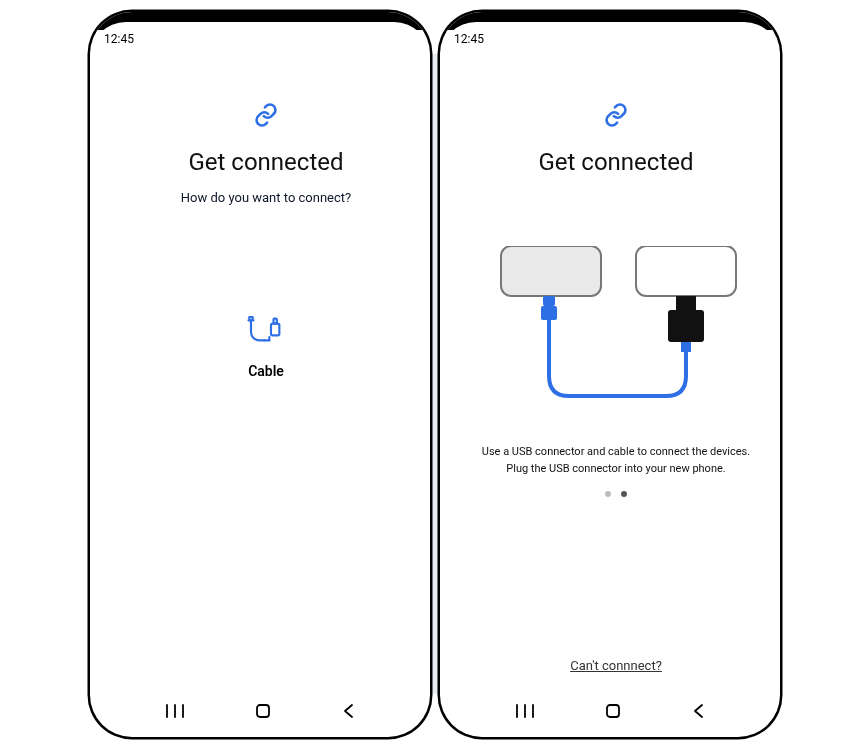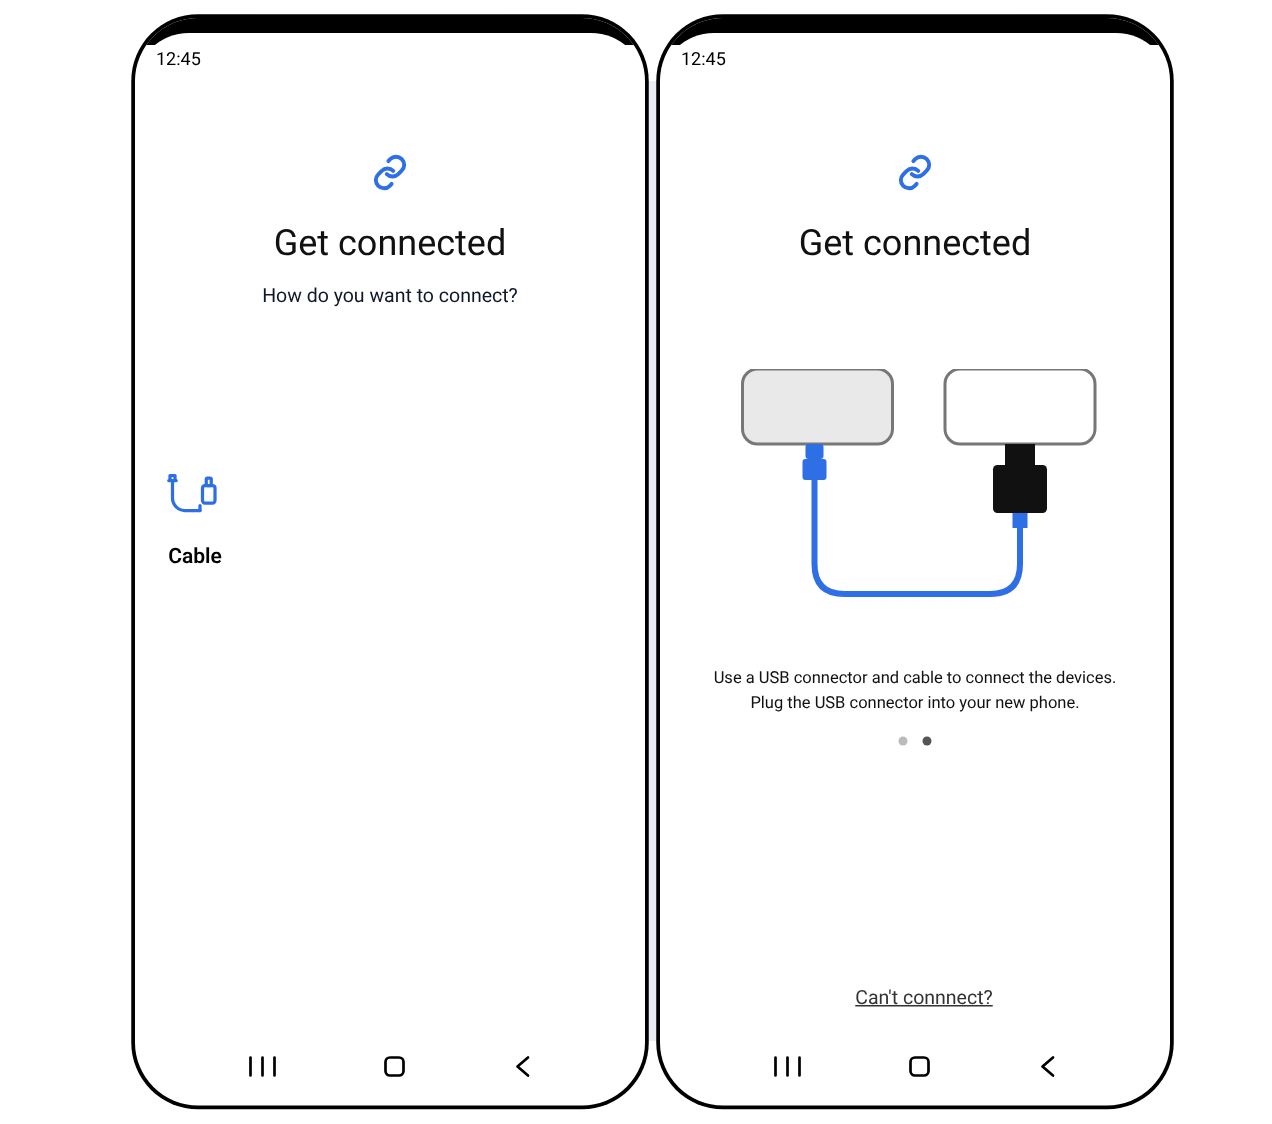--- a/index.html
+++ b/index.html
@@ -64,42 +64,42 @@
 
   .screen {
     position: absolute;
     top: 40px;
     left: 0;
     right: 0;
     bottom: 50px;
     display: flex;
     flex-direction: column;
     align-items: center;
-    padding: 20px 20px 0 20px;
+    padding: 20px 20px 0 32px;
   }
 
   .link-icon { margin-top: 30px; }
   .title {
     margin-top: 16px;
     font-size: 24px;
     font-weight: 400;
     color: #111;
     text-align: center;
   }
   .subtitle {
     margin-top: 14px;
     font-size: 13px;
     color: #0f172a;
     text-align: center;
   }
 
   .options {
     margin-top: 110px;
     display: flex;
-    flex-direction: row;
+    flex-direction: column;
     align-items: center;
     gap: 80px;
     width: 100%;
   }
   .option {
     display: flex;
     flex-direction: column;
     align-items: center;
     gap: 10px;
     cursor: pointer;

